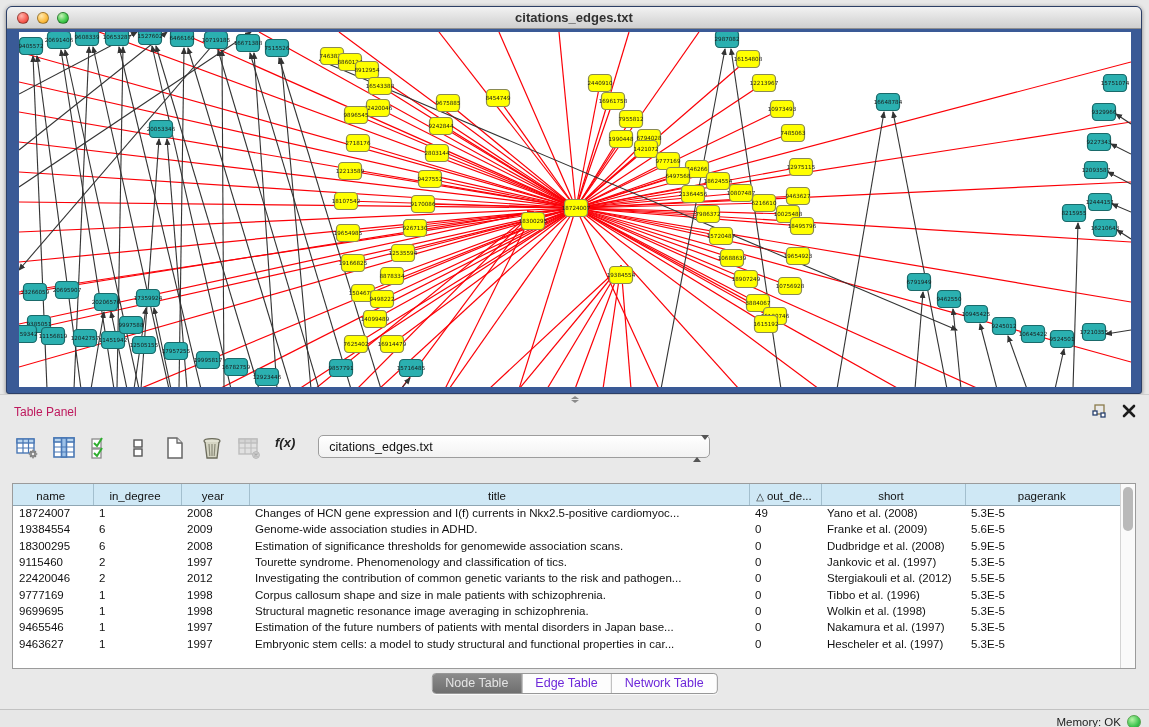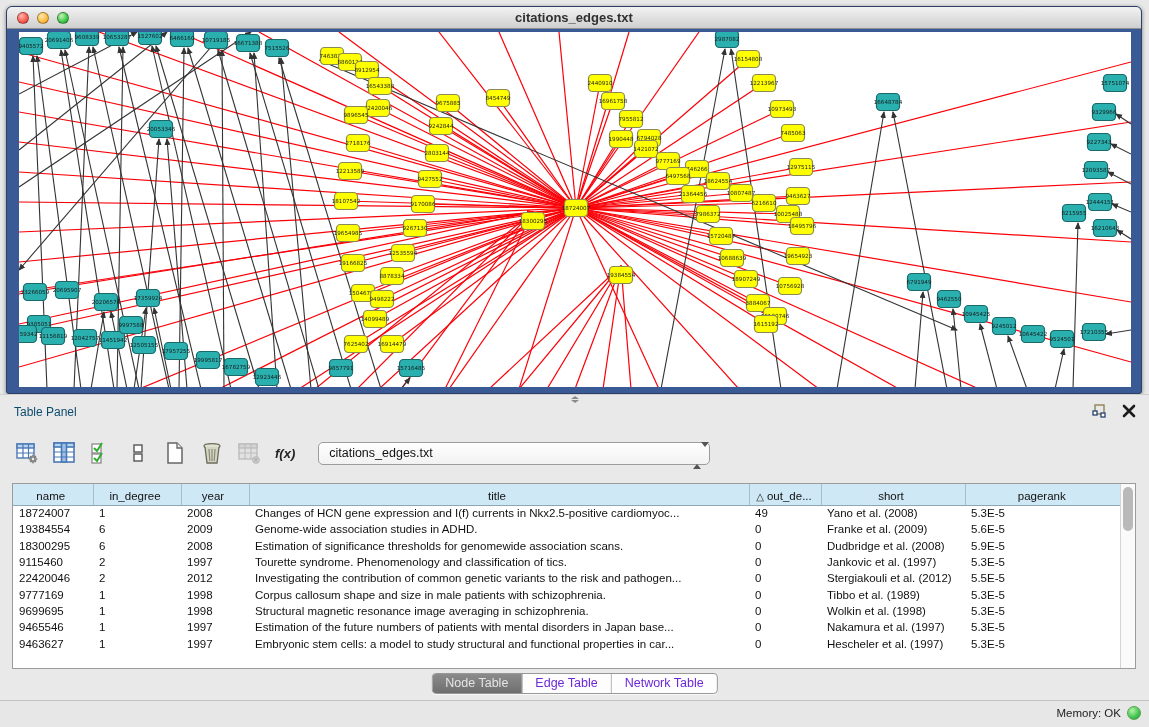--- a/index.html
+++ b/index.html
@@ -18,25 +18,25 @@
   .win-title { position:absolute; left:0; right:0; top:3px; text-align:center; font-size:13px; font-weight:bold; color:#303030; }
   #graph-canvas { position:absolute; left:12px; top:25px; width:1112px; height:355px; background:#ffffff; overflow:hidden; cursor:default; }
   #graph-svg { display:block; }
 
   
   #table-panel { position:absolute; left:0; top:394px; width:1149px; height:333px; background:#e9e9e9; border-top:1px solid #cfcfcf; }
   .split-grip { position:absolute; top:1px; left:50%; width:12px; height:7px; transform:translateX(-50%); cursor:row-resize; }
   .split-grip:before { content:""; position:absolute; left:2px; top:0; border-left:4px solid transparent; border-right:4px solid transparent; border-bottom:3px solid #8a8a8a; }
   .split-grip:after  { content:""; position:absolute; left:2px; bottom:0; border-left:4px solid transparent; border-right:4px solid transparent; border-top:3px solid #8a8a8a; }
   .panel-header { position:relative; height:32px; }
-  .panel-title { position:absolute; left:14px; top:10px; font-size:12px; color:#0c4a6e; }
+  .panel-title { position:absolute; left:14px; top:10px; font-size:12px; color:#be185d; }
   .panel-header-icons { position:absolute; right:12px; top:8px; display:flex; gap:14px; align-items:center; }
   .hdr-ic { width:16px; height:16px; cursor:pointer; }
 
-  .toolbar { position:absolute; left:14px; top:40px; height:36px; display:flex; align-items:center; gap:11px; }
+  .toolbar { position:absolute; left:14px; top:40px; height:36px; display:flex; gap:11px; }
   .tool-btn { width:26px; height:26px; display:flex; align-items:center; justify-content:center; cursor:pointer; border-radius:3px; }
   .tool-btn.disabled { opacity:.55; cursor:default; }
   .fx-label { font-size:13px; font-style:italic; font-weight:bold; color:#222; cursor:pointer; padding:0 2px; }
   .table-select { margin-left:10px; width:392px; height:23px; background:linear-gradient(#ffffff,#f2f2f2);
     border:1px solid #9d9d9d; border-radius:5px; display:flex; align-items:center; position:relative; cursor:pointer;
     box-shadow:inset 0 1px 1px rgba(255,255,255,.8); }
   .table-select .sel-text { font-size:12.5px; color:#111; padding-left:10px; }
   .sel-arrows { position:absolute; right:7px; top:4px; width:9px; }
   .sel-arrows .up { width:0; height:0; border-left:4px solid transparent; border-right:4px solid transparent; border-bottom:5px solid #555; margin-bottom:2px; }
   .sel-arrows .down { width:0; height:0; border-left:4px solid transparent; border-right:4px solid transparent; border-top:5px solid #555; }
@@ -53,21 +53,21 @@
   .sort-tri { font-size:10px; margin-right:3px; color:#222; }
   .vscroll { width:15px; background:#fafafa; border-left:1px solid #d4d4d4; position:relative; }
   .vthumb { position:absolute; left:2px; top:3px; width:10px; height:44px; background:#b9b9b9; border-radius:6px; cursor:pointer; }
 
   .tabs { position:absolute; left:50%; transform:translateX(-50%); top:278px; height:21px; display:flex;
     border:1px solid #989898; border-radius:4px; overflow:hidden; background:#fdfdfd; box-shadow:0 1px 0 rgba(255,255,255,.7); }
   .tab { font-size:12.5px; padding:2px 13px 0; color:#6d28d9; cursor:pointer; border-right:1px solid #b5b5b5; }
   .tab:last-child { border-right:none; }
   .tab.selected { background:linear-gradient(#8b8b8b,#6f6f6f); color:#e4e4e4; }
 
-  .status-bar { position:absolute; left:0; bottom:0; width:100%; height:27px; background:#e7e7e7; border-top:1px solid #c2c2c2;margin-top:24px; }
+  .status-bar { position:absolute; left:0; bottom:0; width:100%; height:18px; background:#e7e7e7; border-top:1px solid #c2c2c2;margin-top:24px; }
   .memory { position:absolute; right:28px; top:6px; font-size:11.5px; color:#222; }
   .led { position:absolute; right:8px; top:5px; width:14px; height:14px; border-radius:50%;
     background:radial-gradient(circle at 35% 30%, #b6f3a6, #3fc44f 60%, #259434); border:1px solid #57a34f; }
 </style>
 </head>
 <body>
 
 <div id="graph-window">
   <div class="titlebar">
     <div class="traffic">
@@ -795,21 +795,21 @@
               <td>0</td>
               <td>Stergiakouli et al. (2012)</td>
               <td>5.5E-5</td>
             </tr>
             <tr>
               <td>9777169</td>
               <td>1</td>
               <td>1998</td>
               <td>Corpus callosum shape and size in male patients with schizophrenia.</td>
               <td>0</td>
-              <td>Tibbo et al. (1989)</td>
+              <td>Tibbo et al. (1996)</td>
               <td>5.3E-5</td>
             </tr>
             <tr>
               <td>9699695</td>
               <td>1</td>
               <td>1998</td>
               <td>Structural magnetic resonance image averaging in schizophrenia.</td>
               <td>0</td>
               <td>Wolkin et al. (1998)</td>
               <td>5.3E-5</td>

